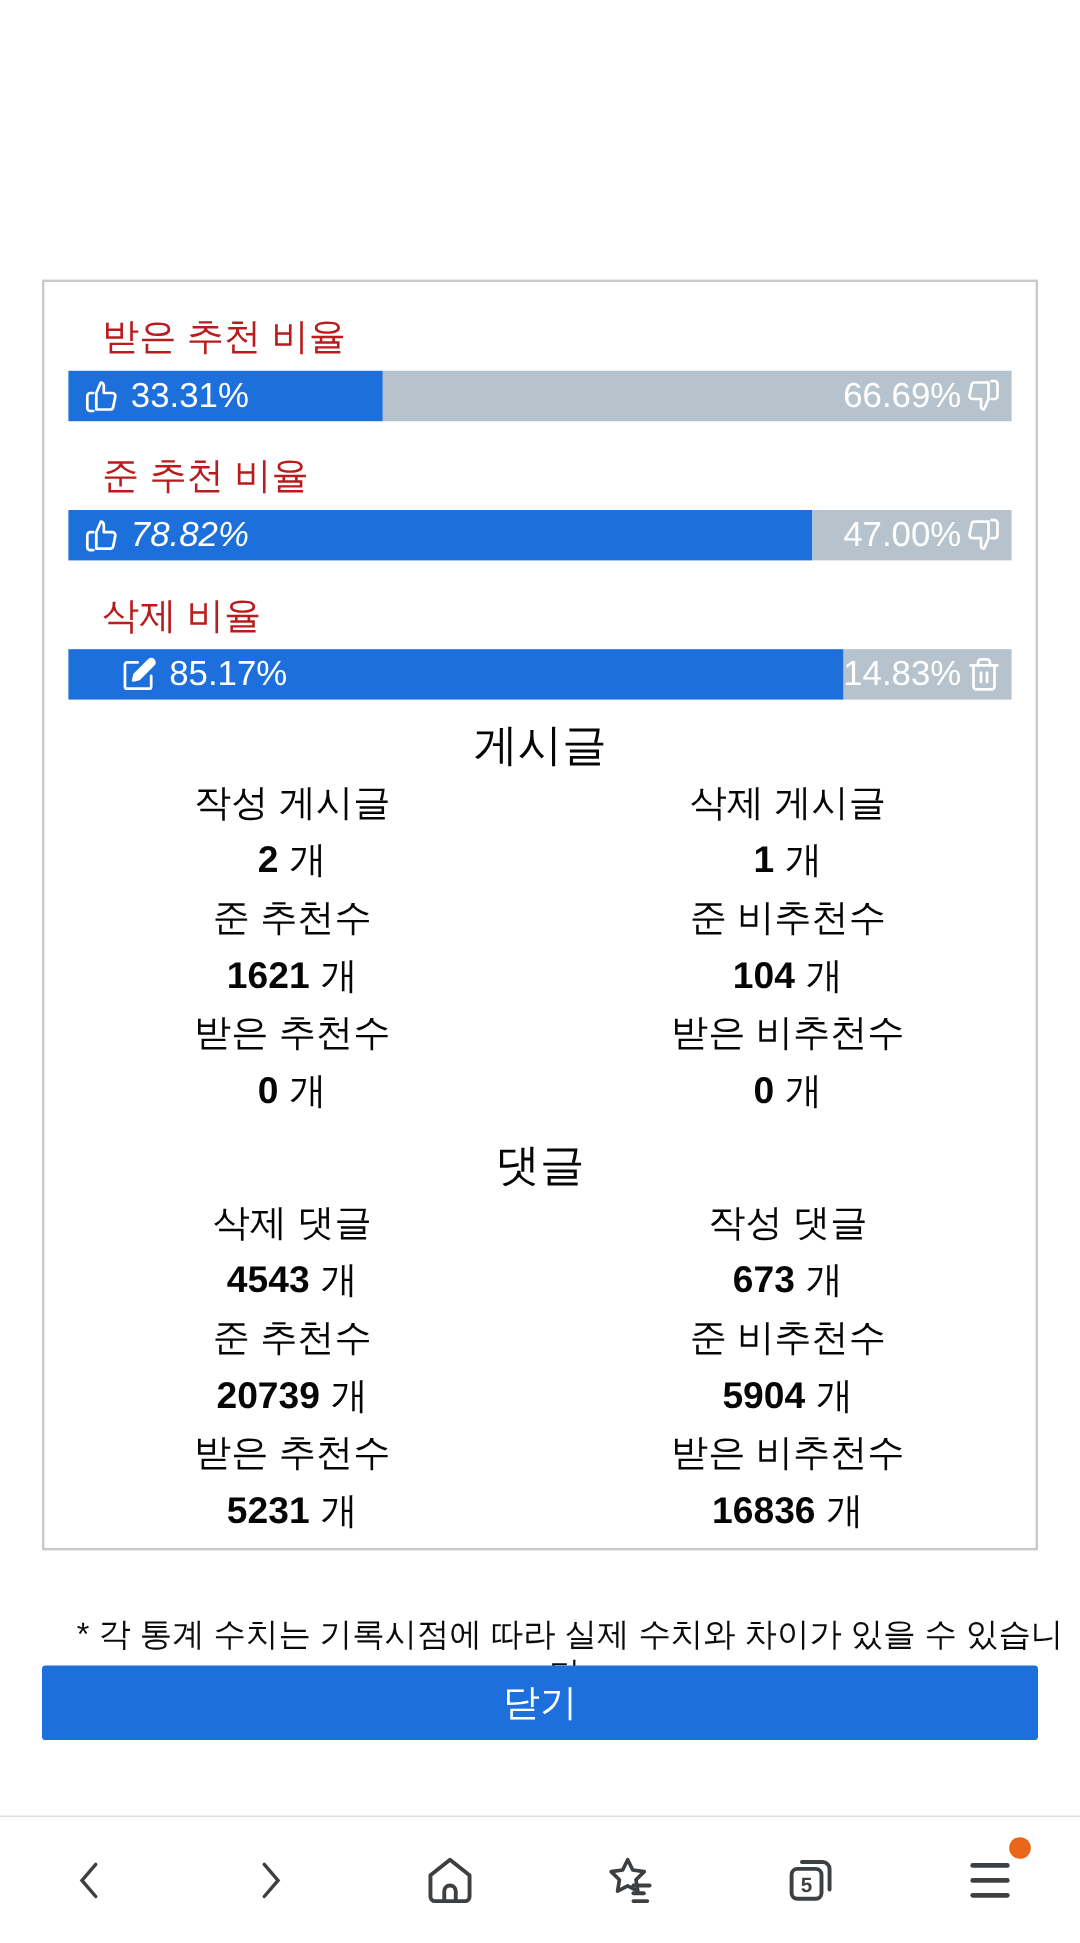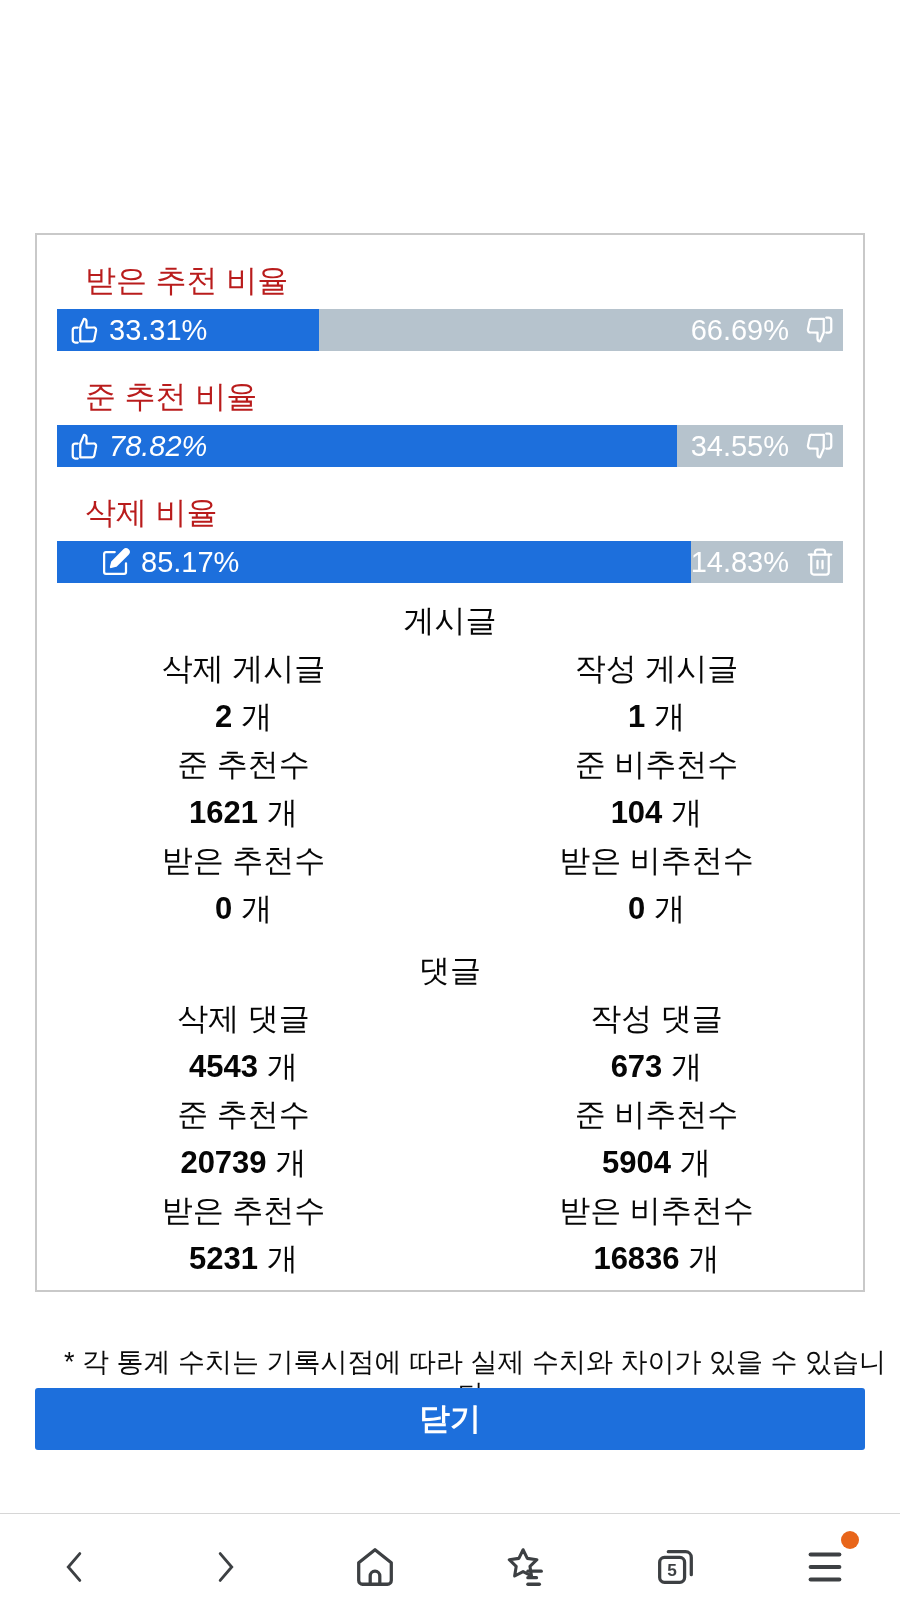--- a/index.html
+++ b/index.html
@@ -5,31 +5,31 @@
   html,body{margin:0;padding:0;background:#fff;}
   .page{position:relative;width:900px;height:1619px;background:#ffffff;
         font-family:"Liberation Sans","DejaVu Sans",sans-serif;color:#0b0b0b;overflow:hidden;}
   .card{position:absolute;left:35px;top:233px;width:830px;height:1059px;
         border:2px solid #c9c9c9;box-sizing:border-box;background:#fff;overflow:hidden;}
   .bar-block{margin-top:26px;}
   .bar-title{margin-left:48px;font-size:31px;font-weight:500;line-height:40px;color:#b91c1c;}
   .bar{margin:8px 20px 0 20px;height:42px;display:flex;}
   .seg{display:flex;align-items:center;color:#ffffff;font-size:29px;font-weight:500;box-sizing:border-box;}
   .seg-left{background:var(--accent-blue,#1d6fdc);padding-left:12px;gap:10px;white-space:nowrap;overflow:visible;}
-  .seg-right{background:var(--segment-gray,#b6c3cd);flex:1;justify-content:flex-end;padding-right:8px;gap:16px;white-space:nowrap;}
+  .seg-right{background:var(--segment-gray,#b6c3cd);flex:1;justify-content:flex-end;padding-right:8px;gap:4px;white-space:nowrap;}
   .seg svg{width:30px;height:30px;flex:none;}
-  .section-title{text-align:center;font-size:31px;line-height:48px;margin-top:14px;color:#060606;}
+  .section-title{text-align:center;font-size:37px;line-height:48px;margin-top:14px;color:#060606;}
   .line{display:flex;}
   .cell{width:50%;text-align:center;font-size:31px;line-height:48px;color:#060606;}
   .num{font-weight:700;}
   .unit{margin-left:9px;}
   .disclaimer{position:absolute;left:60px;right:10px;top:1346px;text-align:center;
               font-size:27px;line-height:32px;color:#0b0b0b;}
   .close-btn{position:absolute;left:35px;top:1388px;width:830px;height:62px;
-             background:var(--accent-blue,#1d6fdc);color:#fff;font-size:31px;font-weight:700;
+             background:var(--accent-blue,#1d6fdc);color:#fff;font-size:31px;font-weight:400;
              border:none;border-radius:3px;font-family:inherit;cursor:pointer;}
   .toolbar{position:absolute;left:0;right:0;top:1513px;bottom:0;border-top:1px solid #d6d6d6;
            background:#fff;display:flex;align-items:center;}
   .nav-item{width:150px;display:flex;justify-content:center;position:relative;cursor:pointer;}
   .nav-item svg{width:46px;height:46px;display:block;}
   .badge{position:absolute;top:-13px;right:41px;width:18px;height:18px;border-radius:50%;
          background:var(--badge-orange,#e8651a);}
 </style>
 </head>
 <body>
@@ -62,21 +62,21 @@
       <div class="bar-title">준 추천 비율</div>
       <div class="bar">
         <div class="seg seg-left" style="width: 78.82%; font-style: italic;">
           <svg viewBox="0 0 24 24" fill="none" stroke="#fff" stroke-width="1.8" stroke-linejoin="round" stroke-linecap="round">
               <path d="M14 9V5a2 2 0 0 0-2-2l-3 7v11h9.28a2 2 0 0 0 2-1.7l1.38-7a2 2 0 0 0-2-2.3H14z"></path>
               <path d="M7 22H5a2 2 0 0 1-2-2v-8a2 2 0 0 1 2-2h2"></path>
             </svg>
           <span>78.82%</span>
         </div>
         <div class="seg seg-right">
-          <span>34.55%</span>
+          <span>47.00%</span>
           <svg viewBox="0 0 24 24" fill="none" stroke="#fff" stroke-width="1.8" stroke-linejoin="round" stroke-linecap="round">
               <path d="M10 15v4a2 2 0 0 0 2 2l3-7V3H5.72a2 2 0 0 0-2 1.7l-1.38 7a2 2 0 0 0 2 2.3H10z"></path>
               <path d="M17 2h2a2 2 0 0 1 2 2v8a2 2 0 0 1-2 2h-2"></path>
             </svg>
         </div>
       </div>
     </div>
 
     <div class="bar-block">
       <div class="bar-title">삭제 비율</div>
@@ -97,22 +97,22 @@
               <path d="M10 11v6"></path>
               <path d="M14 11v6"></path>
             </svg>
         </div>
       </div>
     </div>
 
     <div>
       <div class="section-title">게시글</div>
       <div class="line">
+        <div class="cell">작성 게시글</div>
         <div class="cell">삭제 게시글</div>
-        <div class="cell">작성 게시글</div>
       </div>
       <div class="line">
         <div class="cell"><span class="num">2</span><span class="unit">개</span></div>
         <div class="cell"><span class="num">1</span><span class="unit">개</span></div>
       </div>
       <div class="line">
         <div class="cell">준 추천수</div>
         <div class="cell">준 비추천수</div>
       </div>
       <div class="line">

